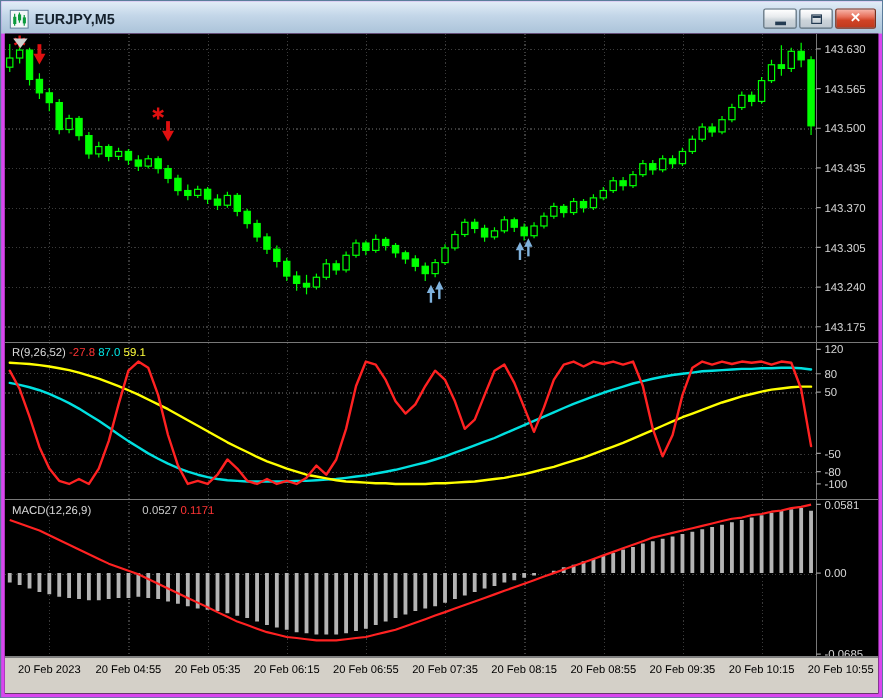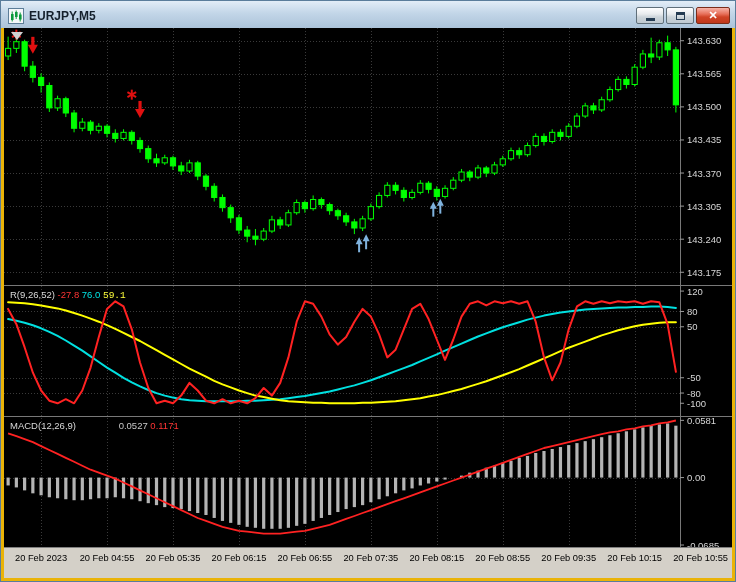--- a/index.html
+++ b/index.html
@@ -1,38 +1,38 @@
 <!DOCTYPE html>
 <html><head>
 <meta charset="utf-8">
 <style>
   * { margin:0; padding:0; box-sizing:border-box; }
   html,body { width:736px; height:582px; font-family:"Liberation Sans",sans-serif; background:#fff; }
-  .window { width:736px; height:582px; background:#eab308; border:1px solid #5a7d9b; display:flex; flex-direction:column; }
+  .window { width:736px; height:582px; background:#d946ef; border:1px solid #5a7d9b; display:flex; flex-direction:column; }
   .titlebar { height:27px; display:flex; align-items:center; padding:2px 5px 0 7px;
               background:linear-gradient(#e2edf7,#c3d6e8 45%,#abc3d9); }
   .app-icon { display:flex; align-items:center; }
   .title-text { font-size:12px; font-weight:bold; color:#14202c; margin-left:5px; flex:1; }
   .winbtns { display:flex; align-items:flex-start; gap:2px; margin-left:auto; }
   .wbtn { width:28px; height:17px; border:1px solid #5f6f7a; border-radius:2px; padding:0; cursor:pointer;
           background:linear-gradient(#ffffff,#e8ebee 40%,#ccd4da 60%,#bfc9d1);
           display:flex; align-items:center; justify-content:center; }
   .wbtn.close { width:34px; border-color:#7a2d1a;
           background:linear-gradient(#f7b4a8,#e7705a 40%,#d04326 60%,#bf391d); }
   .g-min { width:9px; height:3px; background:#243b52; margin-top:7px; }
   .g-max { width:9px; height:8px; border:1px solid #243b52; box-shadow:inset 0 2px 0 #243b52; }
   .g-x { color:#fff; font-size:11px; font-weight:bold; line-height:15px; }
   .client { position:relative; flex:1; margin:0 3px 3px 3px; background:#000; overflow:hidden; }
   #chart-svg { display:block; }
   #chart-svg text { font-family:"Liberation Sans",sans-serif; }
   .plabel { position:absolute; font-size:9.5px; color:#d9d9d9; white-space:pre; pointer-events:none; }
   .main-label { top:2px; left:20px; color:#ffffff; font-size:10px; }
   .wpr-label { top:261px; left:6px; }
   .macd-label { top:392px; left:6px; }
-  .c-red { color:#ff3434; } .c-cyan { color:#00e6e6; } .c-yel { color:#ffff3c;font-family:Liberation Mono, monospace; }
+  .c-red { color:#ff3434; } .c-cyan { color:#00e6e6; } .c-yel { color:#ffff3c; }
   .c-sil { color:#c8c8c8;padding-left:40px; } .c-name { color:#d9d9d9;text-align:right; }
 </style>
 </head>
 <body>
 
 <div class="window">
   <div class="titlebar">
     <span class="app-icon">
       <svg width="16" height="16" viewBox="0 0 16 16">
         <rect x="0.5" y="0.5" width="15" height="15" fill="#f4f7f9" stroke="#5d7e99"></rect>
@@ -417,17 +417,17 @@
           <text x="564.7073170731708" y="533" fill="#000000" font-size="9.3" text-anchor="middle">20 Feb 09:35</text>
           <text x="630.6585365853658" y="533" fill="#000000" font-size="9.3" text-anchor="middle">20 Feb 10:15</text>
           <text x="696.609756097561" y="533" fill="#000000" font-size="9.3" text-anchor="middle">20 Feb 10:55</text>
         </g>
       <g>
           <polygon points="7,4 19,4 13,12" fill="#d0d0d0"></polygon>
         </g>
     </svg>
 
 
-    <div class="plabel wpr-label"><span class="c-name">R(9,26,52)</span> <span class="c-red">-27.8</span> <span class="c-cyan">76.0</span> <span class="c-yel">59.1</span></div>
+    <div class="plabel wpr-label"><span class="c-name">R(9,26,52)</span> <span class="c-red">-27.8</span> <span class="c-cyan">87.0</span> <span class="c-yel">59.1</span></div>
 
     <div class="plabel macd-label"><span class="c-name">MACD(12,26,9)</span> <span class="c-sil">0.0527</span> <span class="c-red">0.1171</span></div>
   </div>
 </div>
 
 </body></html>

